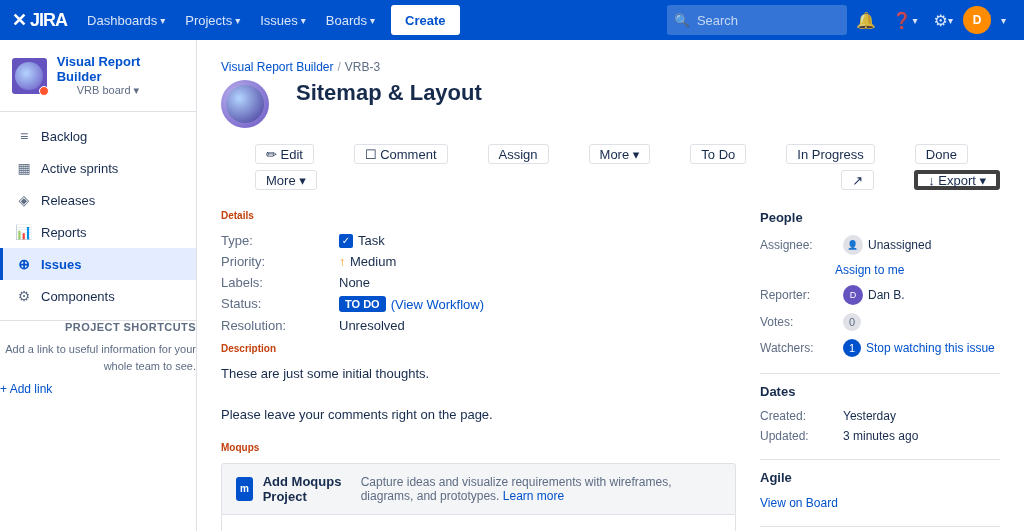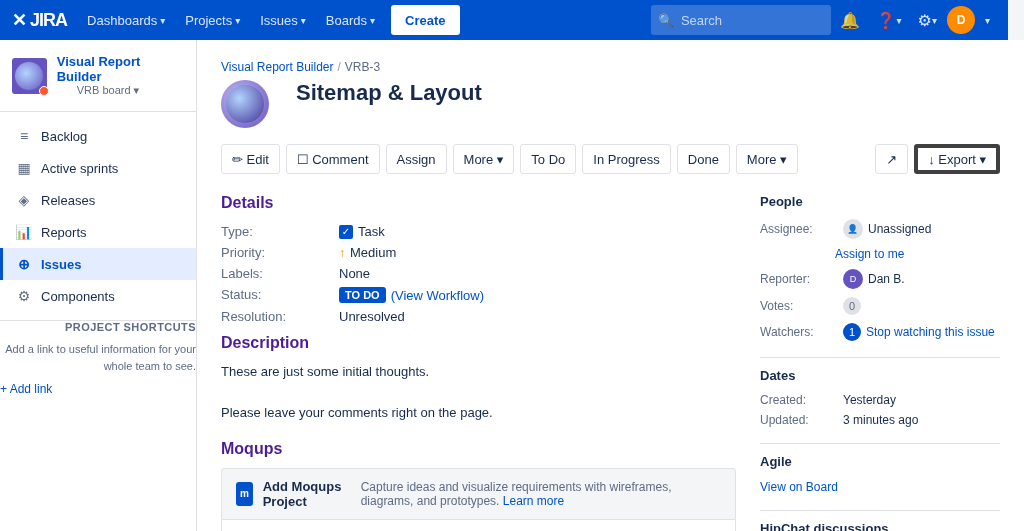--- a/index.html
+++ b/index.html
@@ -6,21 +6,21 @@
     body { font-family: -apple-system, BlinkMacSystemFont, "Segoe UI", Arial, sans-serif; font-size: 13px; color: #172b4d; background: #f4f5f7; }
 
     
     .topnav {
       background: #0052cc;
       height: 40px;
       display: flex;
       align-items: center;
       padding: 0 12px;
       gap: 4px;
-      position: fixed; top: 0; left: 0; right: 16px; z-index: 100;
+      position: fixed; top: 0; left: 0; right: 0; z-index: 100;
     }
     .topnav-logo { color: white; font-weight: bold; font-size: 14px; display: flex; align-items: center; gap: 4px; margin-right: 8px; }
     .topnav-item { color: rgba(255,255,255,0.85); font-size: 13px; padding: 0 8px; height: 40px; display: flex; align-items: center; cursor: pointer; border-radius: 3px; gap: 3px; }
     .topnav-item .chevron { font-size: 10px; }
     .topnav-create {
       background: white; color: #0052cc; font-size: 13px; font-weight: 600;
       padding: 0 14px; height: 30px; border-radius: 3px; border: none; cursor: pointer; margin-left: 4px;
     }
     .topnav-spacer { flex: 1; }
     .topnav-search {
@@ -79,40 +79,40 @@
     .breadcrumb-sep { color: #97a0af; }
 
     
     .issue-header { display: flex; align-items: flex-start; gap: 27px; margin-bottom: 16px; }
     .issue-project-icon { width: 48px; height: 48px; border-radius: 50%; background: radial-gradient(circle at 35% 35%, #c0b4f0, #6554c0); display: flex; align-items: center; justify-content: center; flex-shrink: 0; }
     .issue-project-icon-inner { width: 38px; height: 38px; border-radius: 50%; background: radial-gradient(circle at 35% 35%, #b3d4ff, #403294); }
     .issue-title { font-size: 22px; font-weight: 600; color: #172b4d; }
 
     
     .action-bar { display: flex; align-items: center; gap: 6px; margin-bottom: 20px; flex-wrap: wrap; }
-    .btn { border: 1px solid #dfe1e6; background: white; border-radius: 3px; padding: 0 10px; height: 30px; font-size: 13px; cursor: pointer; display: inline-flex; align-items: center; gap: 4px; color: #172b4d; font-family: inherit; }
+    .btn { border: 1px solid #dfe1e6; background: white; border-radius: 3px; padding: 0 10px; height: 20px; font-size: 13px; cursor: pointer; display: inline-flex; align-items: center; gap: 4px; color: #172b4d; font-family: inherit; margin-left: 34px; }
     .btn-edit { }
     .btn-comment { }
     .btn-assign { }
     .btn-more { }
     .btn-todo { }
     .btn-inprogress { }
     .btn-done { }
     .btn-admin { }
     .action-bar-right { margin-left: auto; display: flex; gap: 6px; }
     .btn-share { border: 1px solid #dfe1e6; }
     .btn-export { border: 4px solid #404040; }
 
     
     .issue-body { display: flex; gap: 24px; }
     .issue-main { flex: 1; min-width: 0; }
     .issue-sidebar-panel { width: 240px; flex-shrink: 0; }
 
     
-    .section-title { font-size: 16px; font-weight: 700; color: #4c1d95; margin-bottom: 10px; }
+    .section-title { font-size: 10px; font-weight: 700; color: #c2410c; margin-bottom: 10px; }
     .details-grid { display: grid; grid-template-columns: 110px 1fr; gap: 2px 8px; font-size: 13px; margin-bottom: 8px; }
     .detail-label { color: #5e6c84; font-weight: 400; padding: 2px 0; }
     .detail-value { color: #172b4d; display: flex; align-items: center; gap: 5px; padding: 2px 0; }
     .task-checkbox { width: 14px; height: 14px; background: #0052cc; border-radius: 2px; display: inline-flex; align-items: center; justify-content: center; color: white; font-size: 10px; flex-shrink: 0; }
     .priority-icon { color: #ff8b00; font-size: 12px; }
     .status-badge-todo { background: #0052cc; color: white; font-size: 11px; font-weight: 700; padding: 2px 6px; border-radius: 3px; }
     .workflow-link { color: #0052cc; cursor: pointer; }
 
     
     .description-section { margin-bottom: 16px; }

